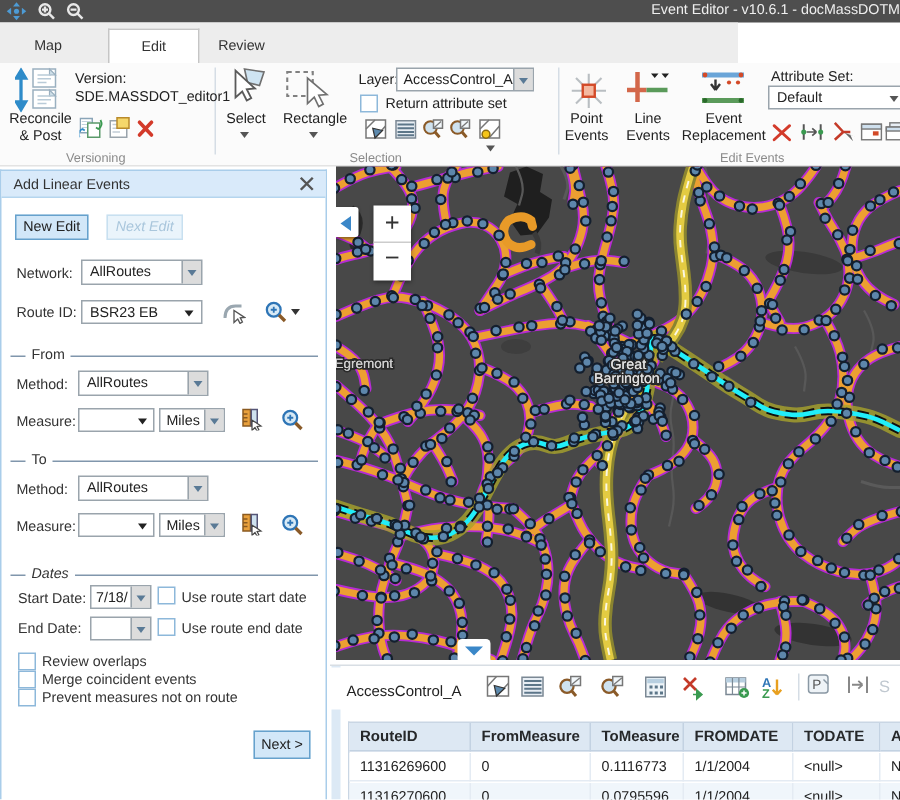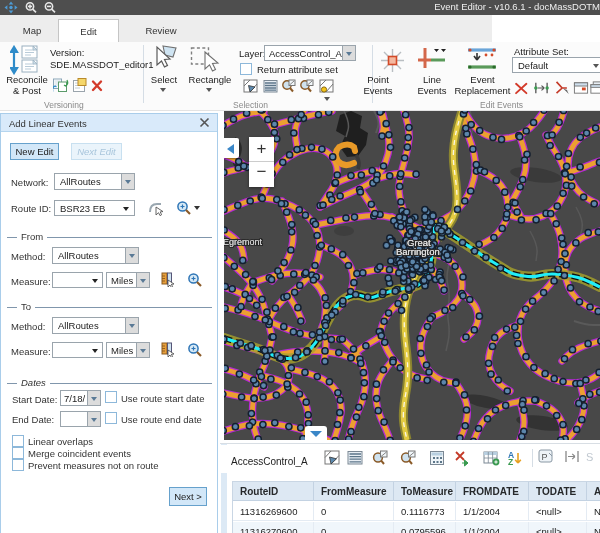--- a/index.html
+++ b/index.html
@@ -6,21 +6,21 @@
 html,body { width:600px; height:533px; overflow:hidden; }
 body { font-family:"Liberation Sans", sans-serif; background:#fff; position:relative; }
 #app { position:absolute; left:0; top:0; width:600px; height:533px; }
 .abs { position:absolute; }
 
 #topbar { left:0; top:0; width:600px; height:15px; background:#4e4e4e; }
 #title { right:0; top:1px; color:#efefef; font-size:9.5px; white-space:nowrap; }
 
 #tabrow { left:0; top:15px; width:492px; height:27px; background:#ededed; border-bottom:1px solid #ededed; }
 .tab { position:absolute; top:4px; height:23px; font-size:9.5px; color:#333; text-align:center; line-height:23px; }
-#tab-edit { left:58px; top:4px; width:61px; height:24px; background:#fff; border:1px solid #c5c5c5; border-bottom:none; }
+#tab-edit { left:72px; top:4px; width:61px; height:24px; background:#fff; border:1px solid #c5c5c5; border-bottom:none; }
 
 #ribbon { left:0; top:42px; width:600px; height:69px; background:#fbfbfb; border-bottom:1px solid #e3e3e3; }
 .grplabel { position:absolute; font-size:8.5px; color:#8a8a8a; top:58px; }
 .vsep { position:absolute; top:3px; height:58px; width:1px; background:#d5dde5; }
 .rtext { position:absolute; font-size:9.5px; color:#222; text-align:center; }
 .lbl { position:absolute; font-size:9.5px; color:#222; }
 .caret { position:absolute; width:0; height:0; border-left:3px solid transparent; border-right:3px solid transparent; border-top:4px solid #555; }
 .combo { position:absolute; background:#fff; border:1px solid #9aa4ac; }
 .combobtn { position:absolute; right:0; top:0; bottom:0; width:13px; background:#dcdcdc; border-left:1px solid #9aa4ac; }
 .combobtn:after { content:""; position:absolute; left:3px; top:6px; width:0; height:0; border-left:3px solid transparent; border-right:3px solid transparent; border-top:4px solid #5a7a96; }
@@ -166,21 +166,21 @@
         </g>
     </svg>
     <div class="caret" style="left:324px;top:55px;"></div>
 
     <svg class="abs" style="left:381px;top:7px" width="23" height="23" viewBox="0 0 23 23">
       <g stroke="#b9bec2" stroke-width="1.4">
           <path d="M11.5 0 V23 M0 11.5 H23 M3 3 L20 20 M20 3 L3 20"></path>
         </g>
       <rect x="7.5" y="7.5" width="8" height="8" fill="#f4b8a0" stroke="#d34a28" stroke-width="1.6"></rect>
     </svg>
-    <div class="rtext" style="left:358px;top:32px;width:40px;">Point<br>Events</div>
+    <div class="rtext" style="left:371px;top:32px;width:40px;">Point<br>Events</div>
     <svg class="abs" style="left:417px;top:5px" width="30" height="25" viewBox="0 0 30 25">
       <path d="M8 1 V21" stroke="#d3674a" stroke-width="3"></path>
       <path d="M1 13 H14" stroke="#d3674a" stroke-width="3"></path>
       <path d="M14 13 H28" stroke="#5a9a5a" stroke-width="3"></path>
       <path d="M17 2 l5 0 l-2.5 3 Z M24 2 l5 0 l-2.5 3 Z" fill="#222"></path>
     </svg>
     <div class="rtext" style="left:412px;top:32px;width:40px;">Line<br>Events</div>
     <svg class="abs" style="left:466px;top:5px" width="32" height="25" viewBox="0 0 32 25">
       <path d="M2 3 H30" stroke="#6aa5d8" stroke-width="3.2"></path>
       <circle cx="4" cy="3" r="1.6" fill="#d34a28"></circle>
@@ -325,21 +325,21 @@
     <div class="cb" style="left:104px;top:277px;"></div>
     <div class="plbl" style="left:120px;top:279px;">Use route start date</div>
     <div class="plbl" style="left:11px;top:300px;">End Date:</div>
     <div class="combo" style="left:59px;top:297px;width:41px;height:16px;">
         <div class="combobtn"></div>
       </div>
     <div class="cb" style="left:104px;top:298px;"></div>
     <div class="plbl" style="left:120px;top:300px;">Use route end date</div>
 
     <div class="cb" style="left:11px;top:321px;"></div>
-    <div class="plbl" style="left:27px;top:322px;">Linear overlaps</div>
+    <div class="plbl" style="left:27px;top:322px;">Review overlaps</div>
     <div class="cb" style="left:11px;top:333px;"></div>
     <div class="plbl" style="left:27px;top:334px;">Merge coincident events</div>
     <div class="cb" style="left:11px;top:345px;"></div>
     <div class="plbl" style="left:27px;top:346px;">Prevent measures not on route</div>
 
     <div class="btn" style="left:168px;top:373px;width:38px;height:19px;line-height:18px;">Next &gt;</div>
   </div>
 
   <div class="abs" id="map">
       <svg width="376" height="329" viewBox="0 0 376 329" xmlns="http://www.w3.org/2000/svg" style="position:absolute;left:0;top:0">

